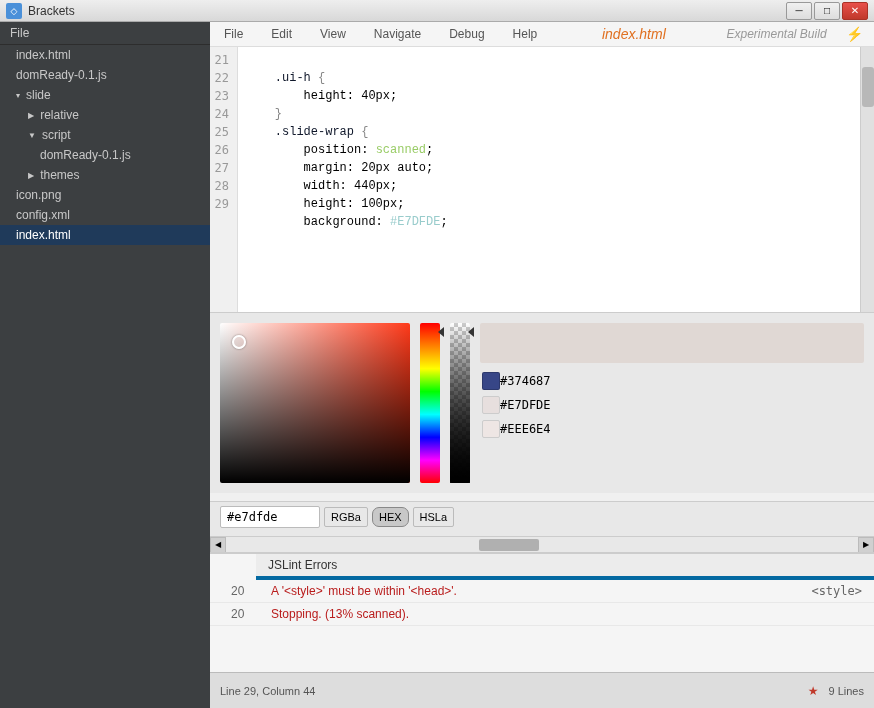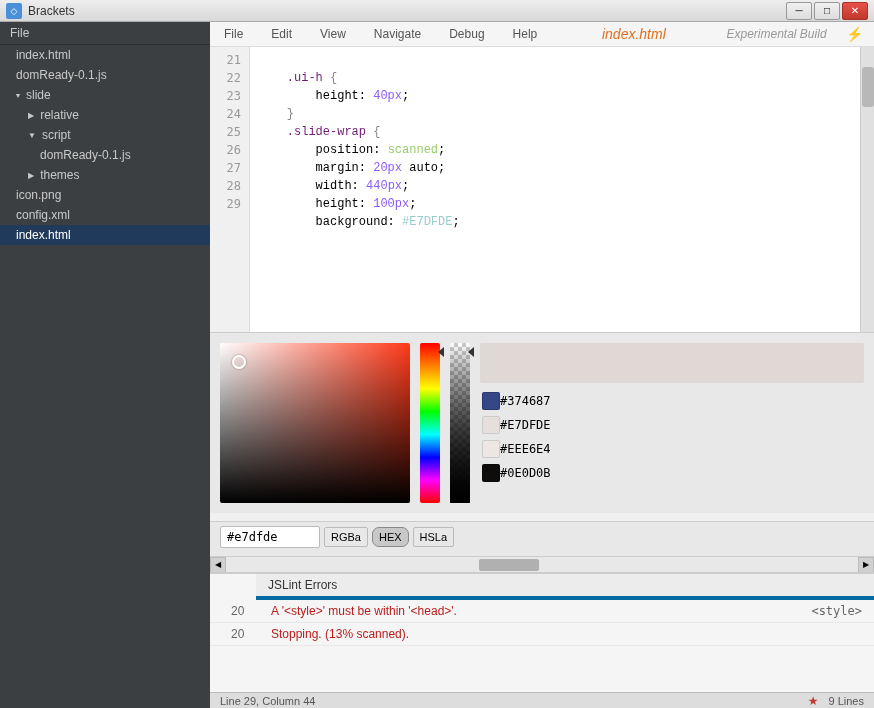--- a/index.html
+++ b/index.html
@@ -119,21 +119,21 @@
 
     
     .code-editor {
       flex: 1;
       background: #f9f9f9;
       display: flex;
       overflow: hidden;
       position: relative;
     }
     .code-gutter {
-      width: 40px;
+      width: 28px;
       background: #f0f0f0;
       color: #999;
       font-family: monospace;
       font-size: 12px;
       padding: 4px 0;
       text-align: right;
       padding-right: 8px;
       border-right: 1px solid #ddd;
       flex-shrink: 0;
       line-height: 18px;
@@ -339,44 +339,44 @@
       flex: 1;
       color: #b91c1c;
     }
     .error-tag {
       color: #666;
       font-family: monospace;
     }
 
     
     .statusbar {
-      height: 16px;
+      height: 36px;
       background: #ddd;
       border-top: 1px solid #bbb;
       display: flex;
       align-items: center;
       padding: 0 10px;
       font-size: 11px;
       color: #555;
     }
     .statusbar-right {
       margin-left: auto;
       display: flex;
       align-items: center;
       gap: 10px;
     }
     .status-error-icon {
       color: #c0392b;
       font-size: 12px;
     }
 
     
-    .kw-selector { color: #701a75; text-align: center; }
+    .kw-selector { color: #0f172a; text-align: center; }
     .kw-val { color: #99cc66; }
-    .kw-num { color: #8b5cf6; }
+    .kw-num { color: #000000; }
     .kw-color { color: #99cccc; }
     .kw-brace { color: #888; }
 
     .vert-scrollbar {
       width: 14px;
       background: #e0e0e0;
       border-left: 1px solid #ccc;
       display: flex;
       flex-direction: column;
     }
@@ -512,24 +512,20 @@
             <span>#374687</span>
           </div>
           <div class="swatch-row">
             <div class="swatch-box" style="background:#E7DFDE;border:1px solid #ccc;"></div>
             <span>#E7DFDE</span>
           </div>
           <div class="swatch-row">
             <div class="swatch-box" style="background:#EEE6E4;border:1px solid #ccc;"></div>
             <span>#EEE6E4</span>
           </div>
-          <div class="swatch-row">
-            <div class="swatch-box" style="background:#0E0D0B;"></div>
-            <span>#0E0D0B</span>
-          </div>
         </div>
       </div>
 
       <div class="hex-input-row" style="padding: 4px 10px 8px 10px; background:#e8e8e8; border-top:1px solid #ccc;">
         <input class="hex-input" type="text" value="#e7dfde" style="">
         <button class="color-mode-btn">RGBa</button>
         <button class="color-mode-btn active">HEX</button>
         <button class="color-mode-btn">HSLa</button>
       </div>
 

